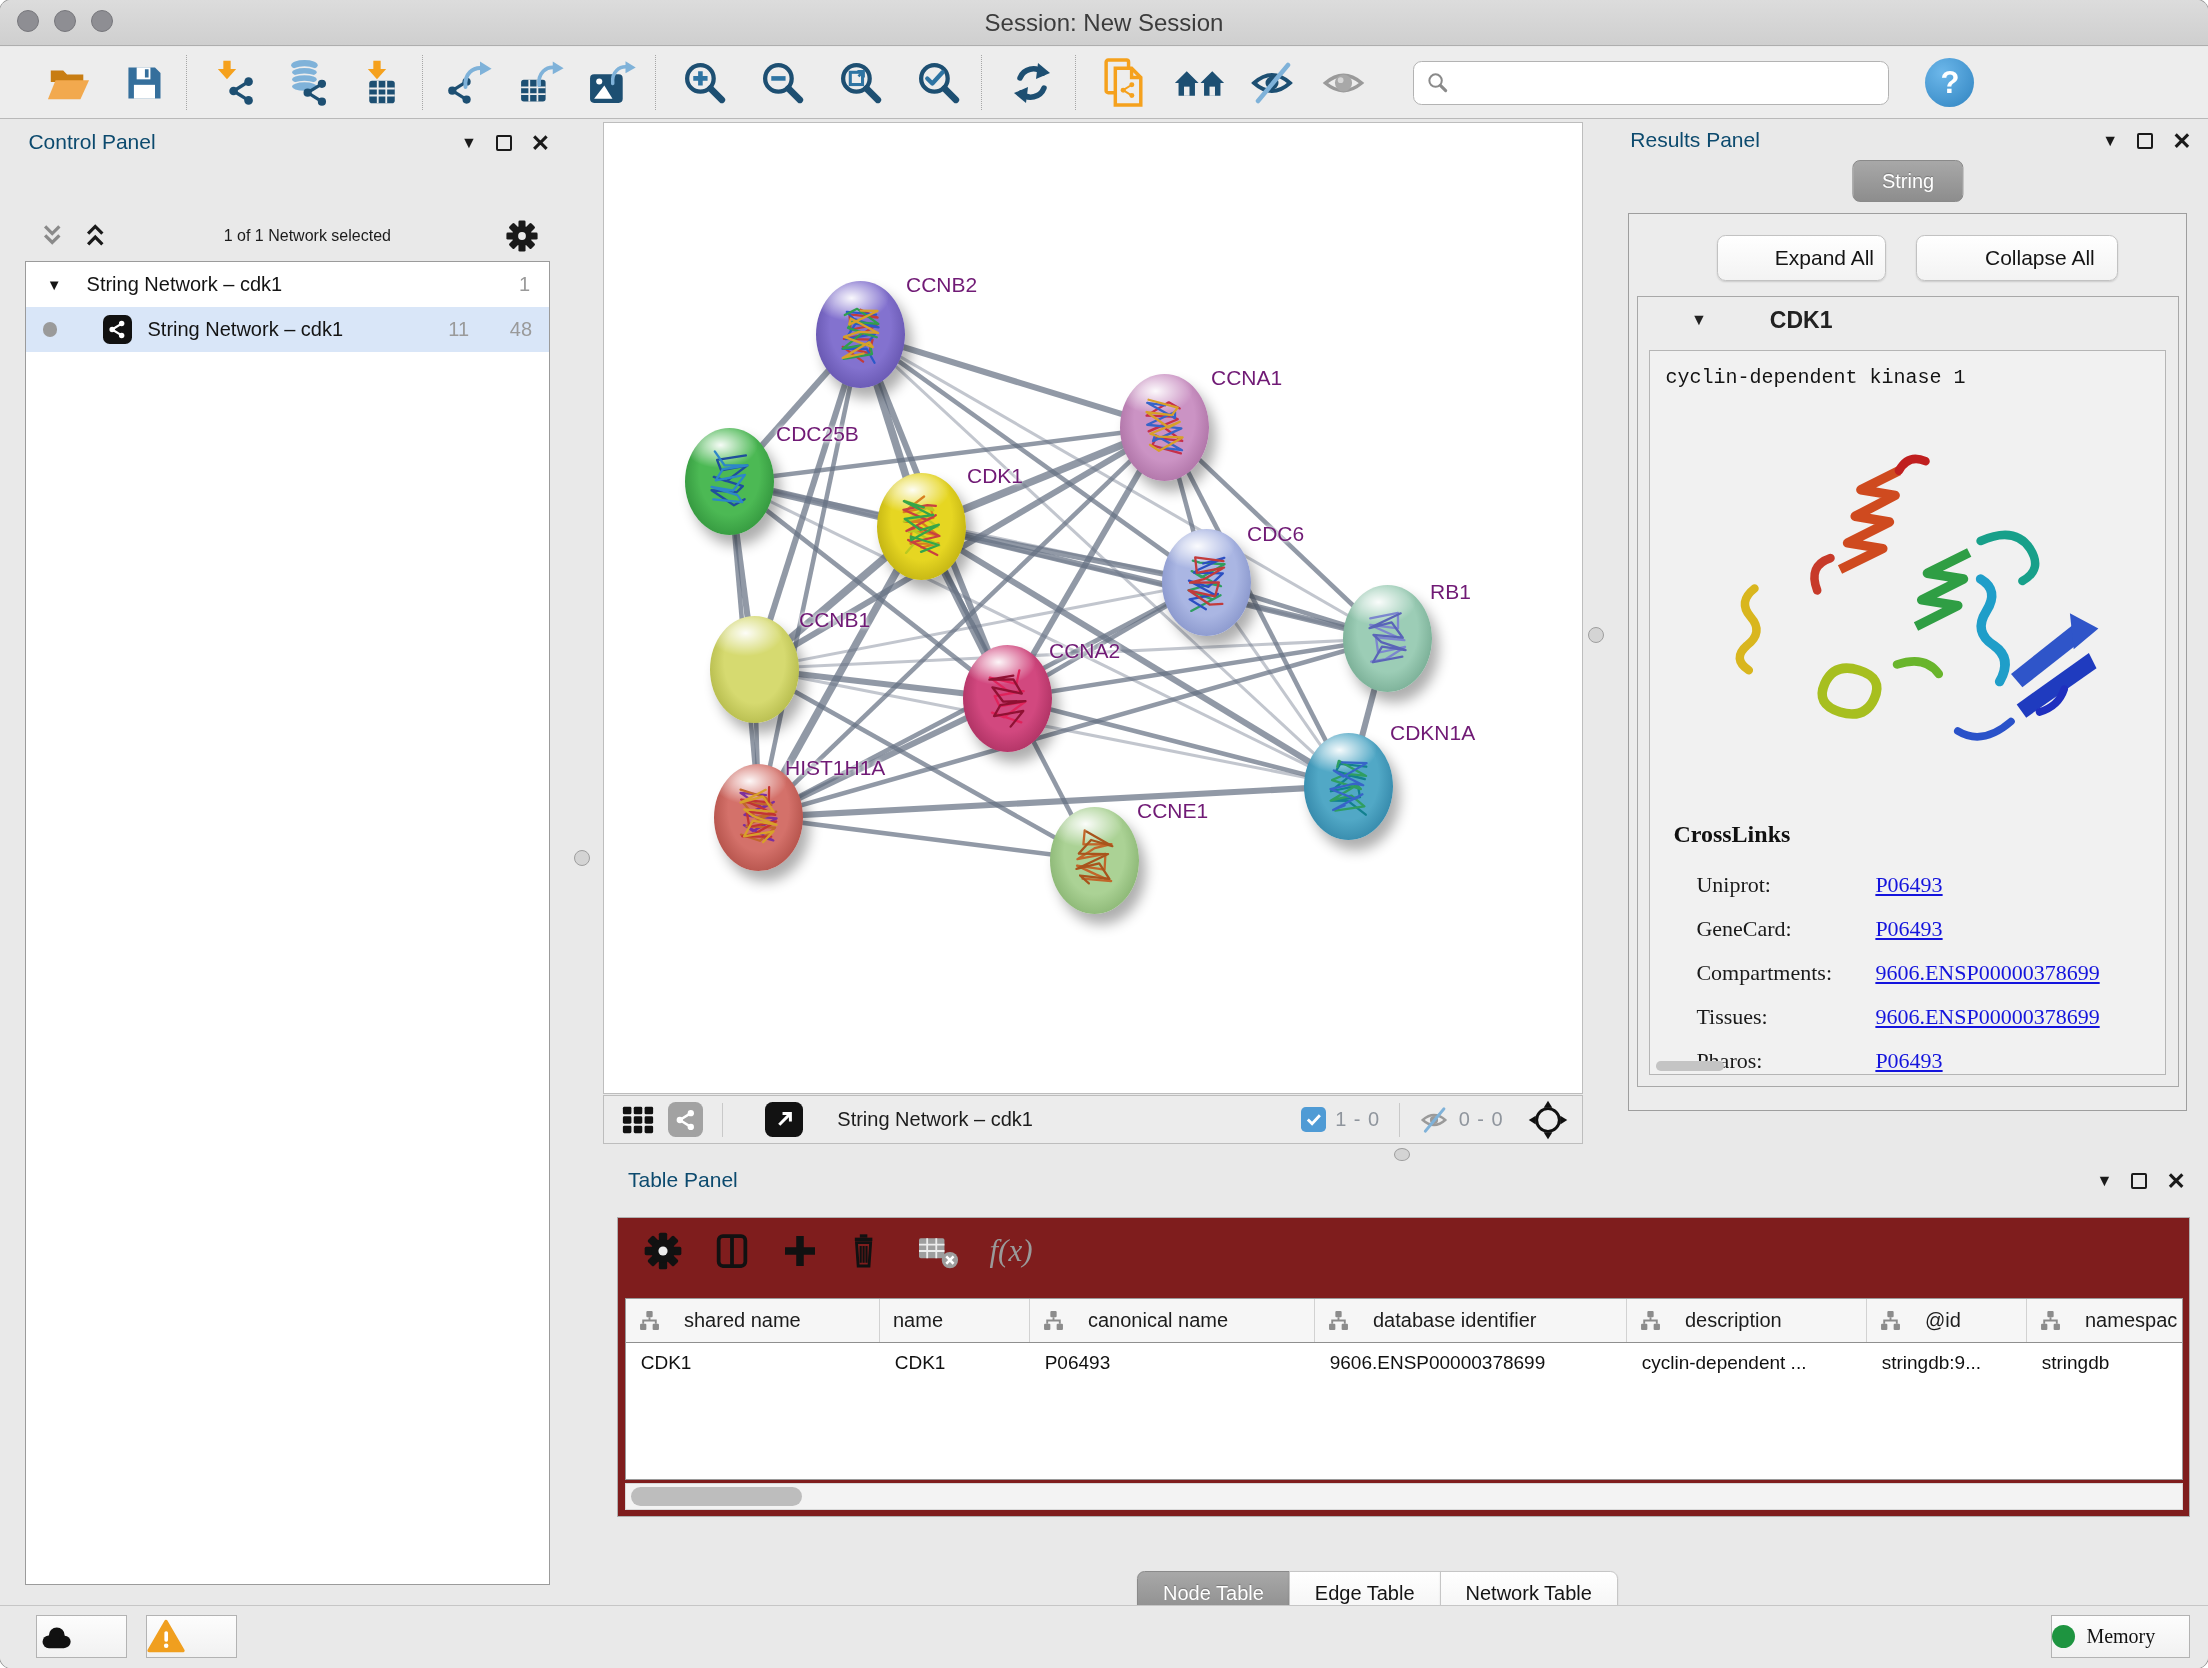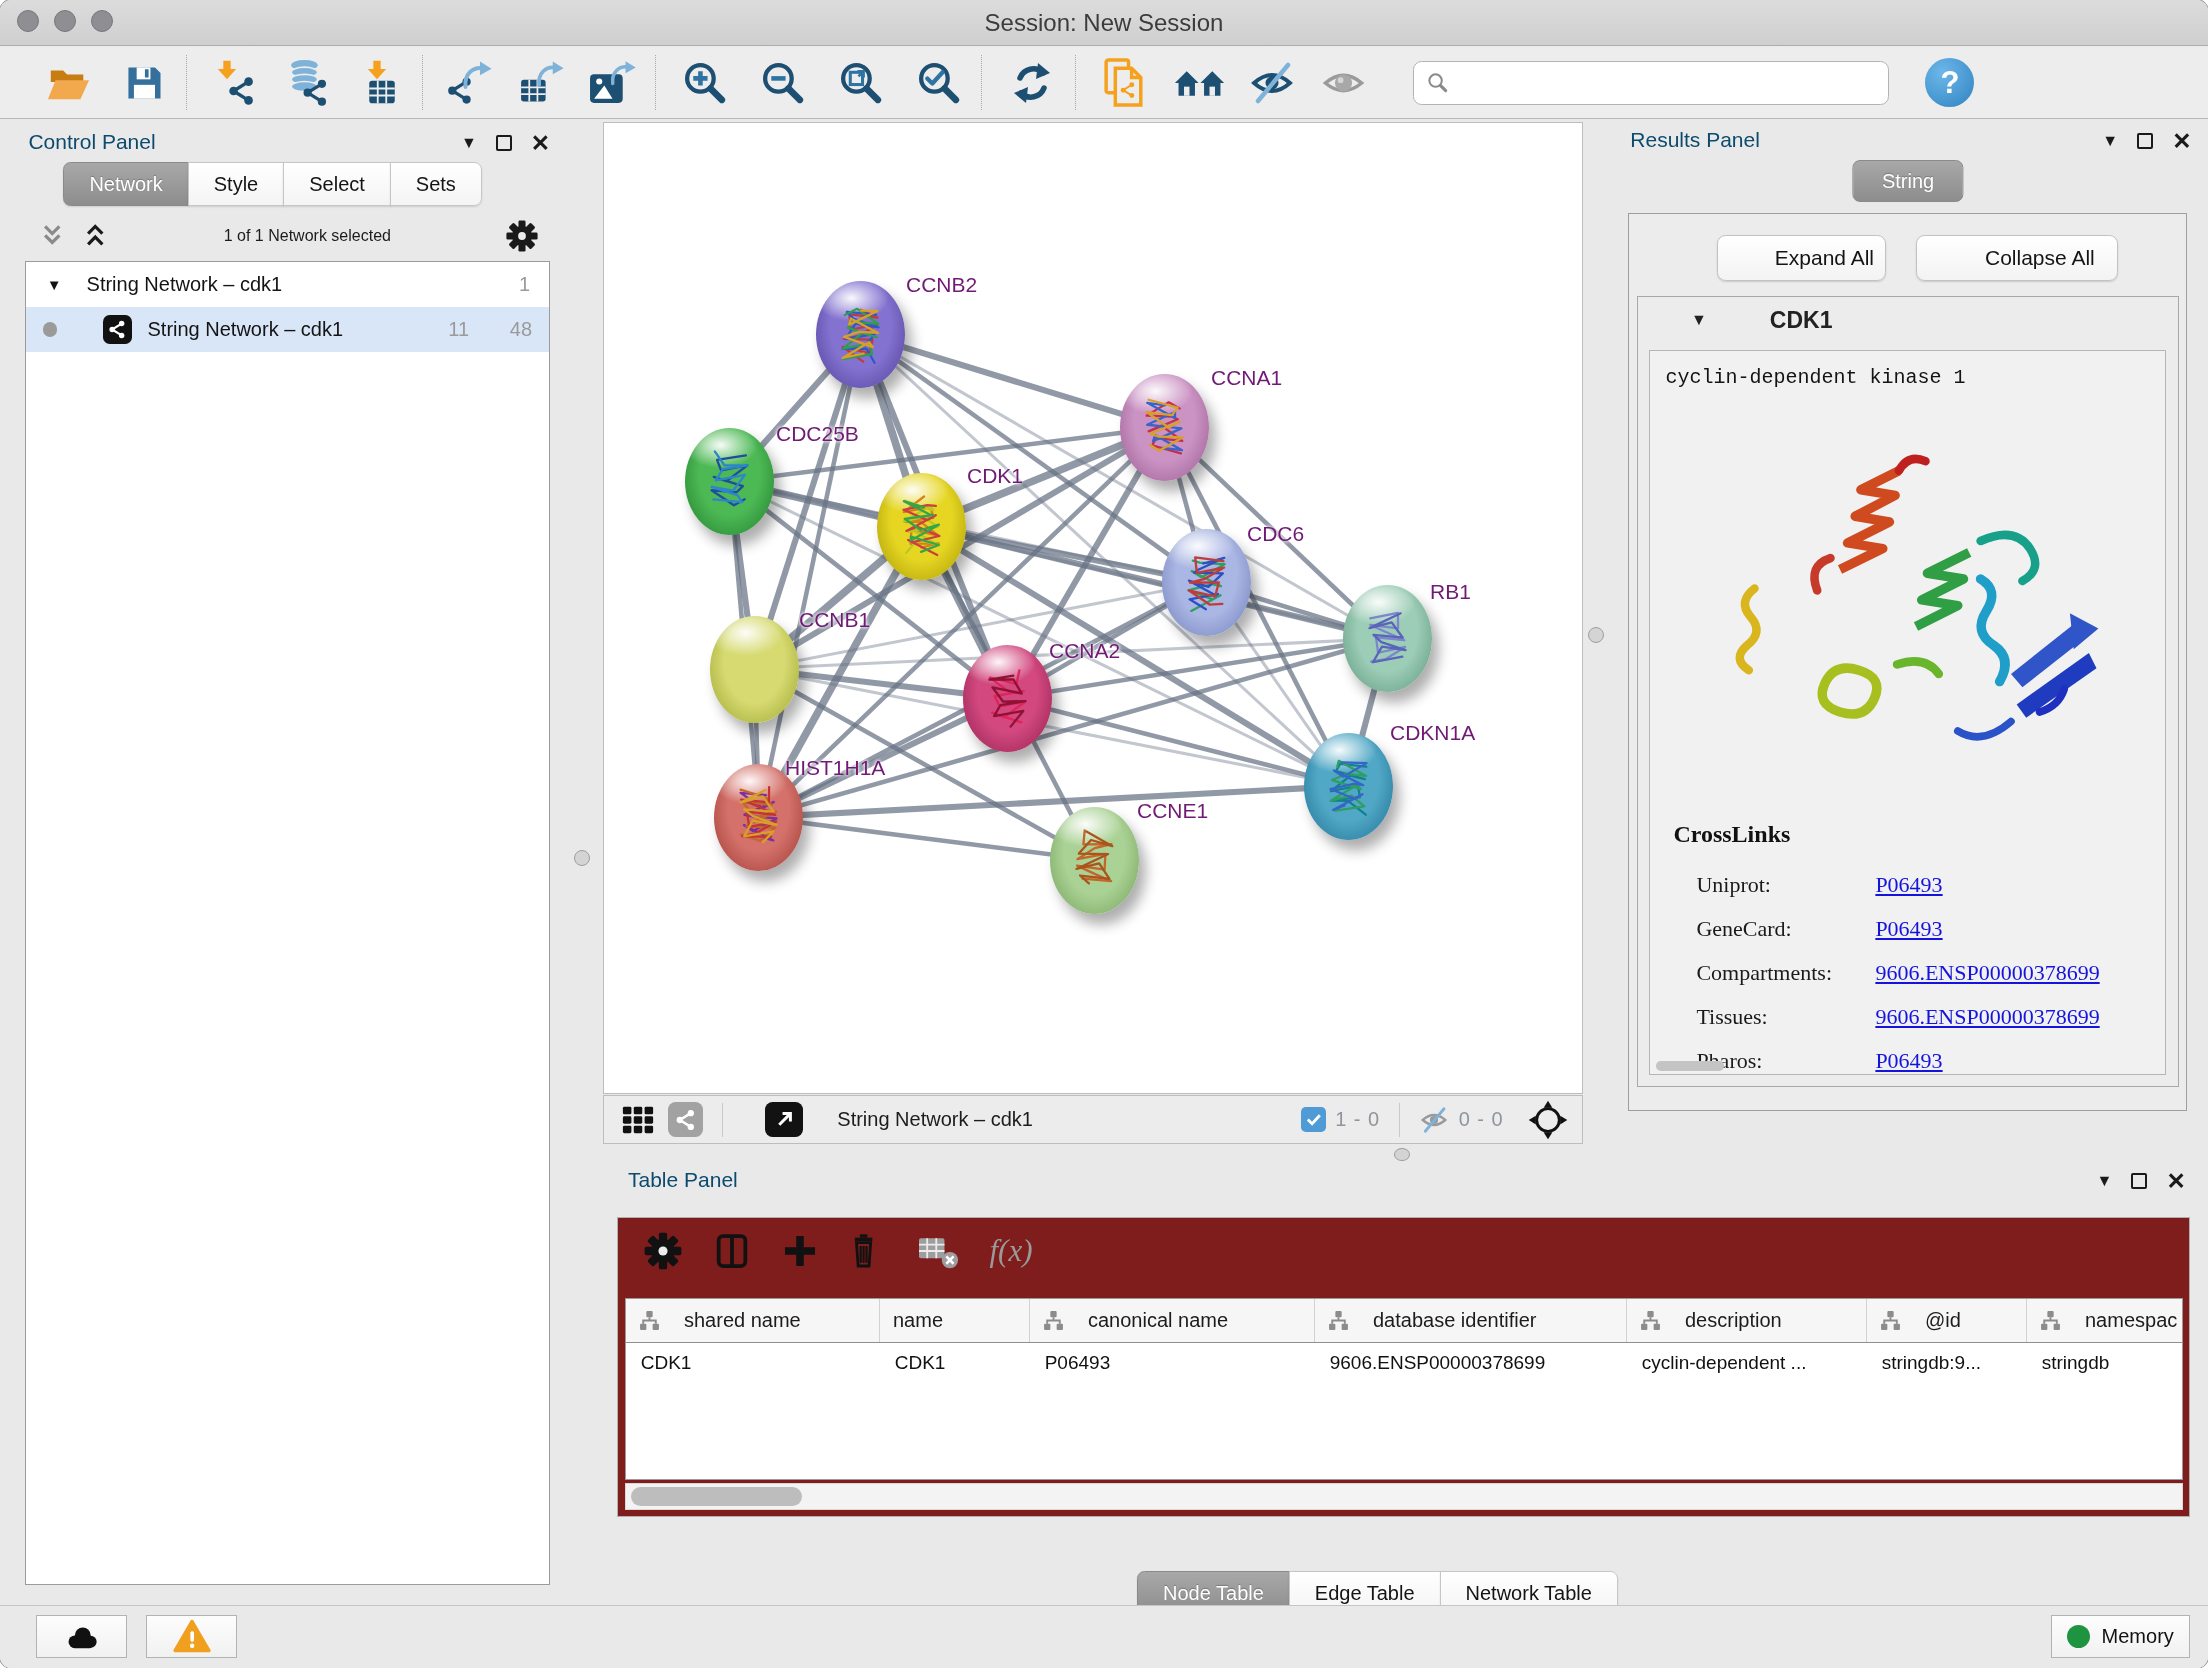--- a/index.html
+++ b/index.html
@@ -98,21 +98,21 @@
       border-right:1px solid #d2d2d2;font-size:20px;color:#1c1c1c;overflow:hidden;white-space:nowrap;flex:0 0 auto;}
   .trowdata{display:flex;height:40px;}
   .td{display:flex;align-items:center;padding-left:15px;font-size:19px;color:#111;
       overflow:hidden;white-space:nowrap;flex:0 0 auto;}
   .hscroll{position:absolute;left:6.7px;right:5.7px;bottom:5.7px;height:27px;background:#f3f3f3;border:1px solid #d8d8d8;}
   .hthumb{position:absolute;left:5.7px;top:2.9px;width:171px;height:19px;border-radius:9.5px;background:#bdbdbd;}
   .tp-tabs{position:absolute;left:548px;top:409px;}
   
   .statusbar{position:absolute;left:0;top:1605px;width:100%;height:63px;background:#e9e9e9;border-top:1px solid #c6c6c6;}
   .sbtn{position:absolute;top:8.6px;height:43px;background:linear-gradient(#fdfdfd,#f1f1f1);
-      border:1.9px solid #b3b3b3;display:flex;align-items:center;justify-content:center;}
+      border:1.9px solid #b3b3b3;display:flex;align-items:center;justify-content:flex-start;font-family:Liberation Serif, serif;}
   .memdot{width:23px;height:23px;border-radius:50%;background:#1e9440;margin-right:11.4px;}
   .memtxt{font-size:20px;color:#111;}
 </style>
 </head>
 <body>
 
 <svg width="0" height="0" style="position:absolute">
   <defs>
     <symbol id="sym-share" viewBox="0 0 32 32">
       <line x1="23" y1="6" x2="7" y2="16" stroke="currentColor" stroke-width="3.6"></line>
@@ -312,26 +312,20 @@
     <div class="helpbtn">?</div>
   </div>
 
   <div class="cpanel">
     <div class="phead" style="left:17px;top:5.7px">Control Panel</div>
     <div class="pctl" style="right:13.3px;top:7.6px">
       <span class="tri">▼</span>
       <span class="boxg"></span>
       <span class="xg">✕</span>
     </div>
-    <div class="seg-tabs cp-tabs" id="cp-tabs">
-        <div class="seg-tab sel">Network</div>
-        <div class="seg-tab">Style</div>
-        <div class="seg-tab">Select</div>
-        <div class="seg-tab">Sets</div>
-      </div>
     <div class="cp-toolbar">
       <svg width="28.5" height="28.5" viewBox="0 0 32 32" style="margin-left:13.3px">
         <path d="M8 5 l8 8 l8 -8 M8 15 l8 8 l8 -8" fill="none" stroke="#8a8a8a" stroke-width="3.6"></path>
       </svg>
       <svg width="28.5" height="28.5" viewBox="0 0 32 32" style="margin-left:15px">
         <path d="M8 13 l8 -8 l8 8 M8 25 l8 -8 l8 8" fill="none" stroke="#1a1a1a" stroke-width="3.6"></path>
       </svg>
       <div class="cp-status">1 of 1 Network selected</div>
       <svg width="34" height="34" viewBox="-24 -24 48 48" style="margin-right:11.4px">
         <use href="#sym-gear" x="-24" y="-24" width="48" height="48" style="color:#1a1a1a"></use>

